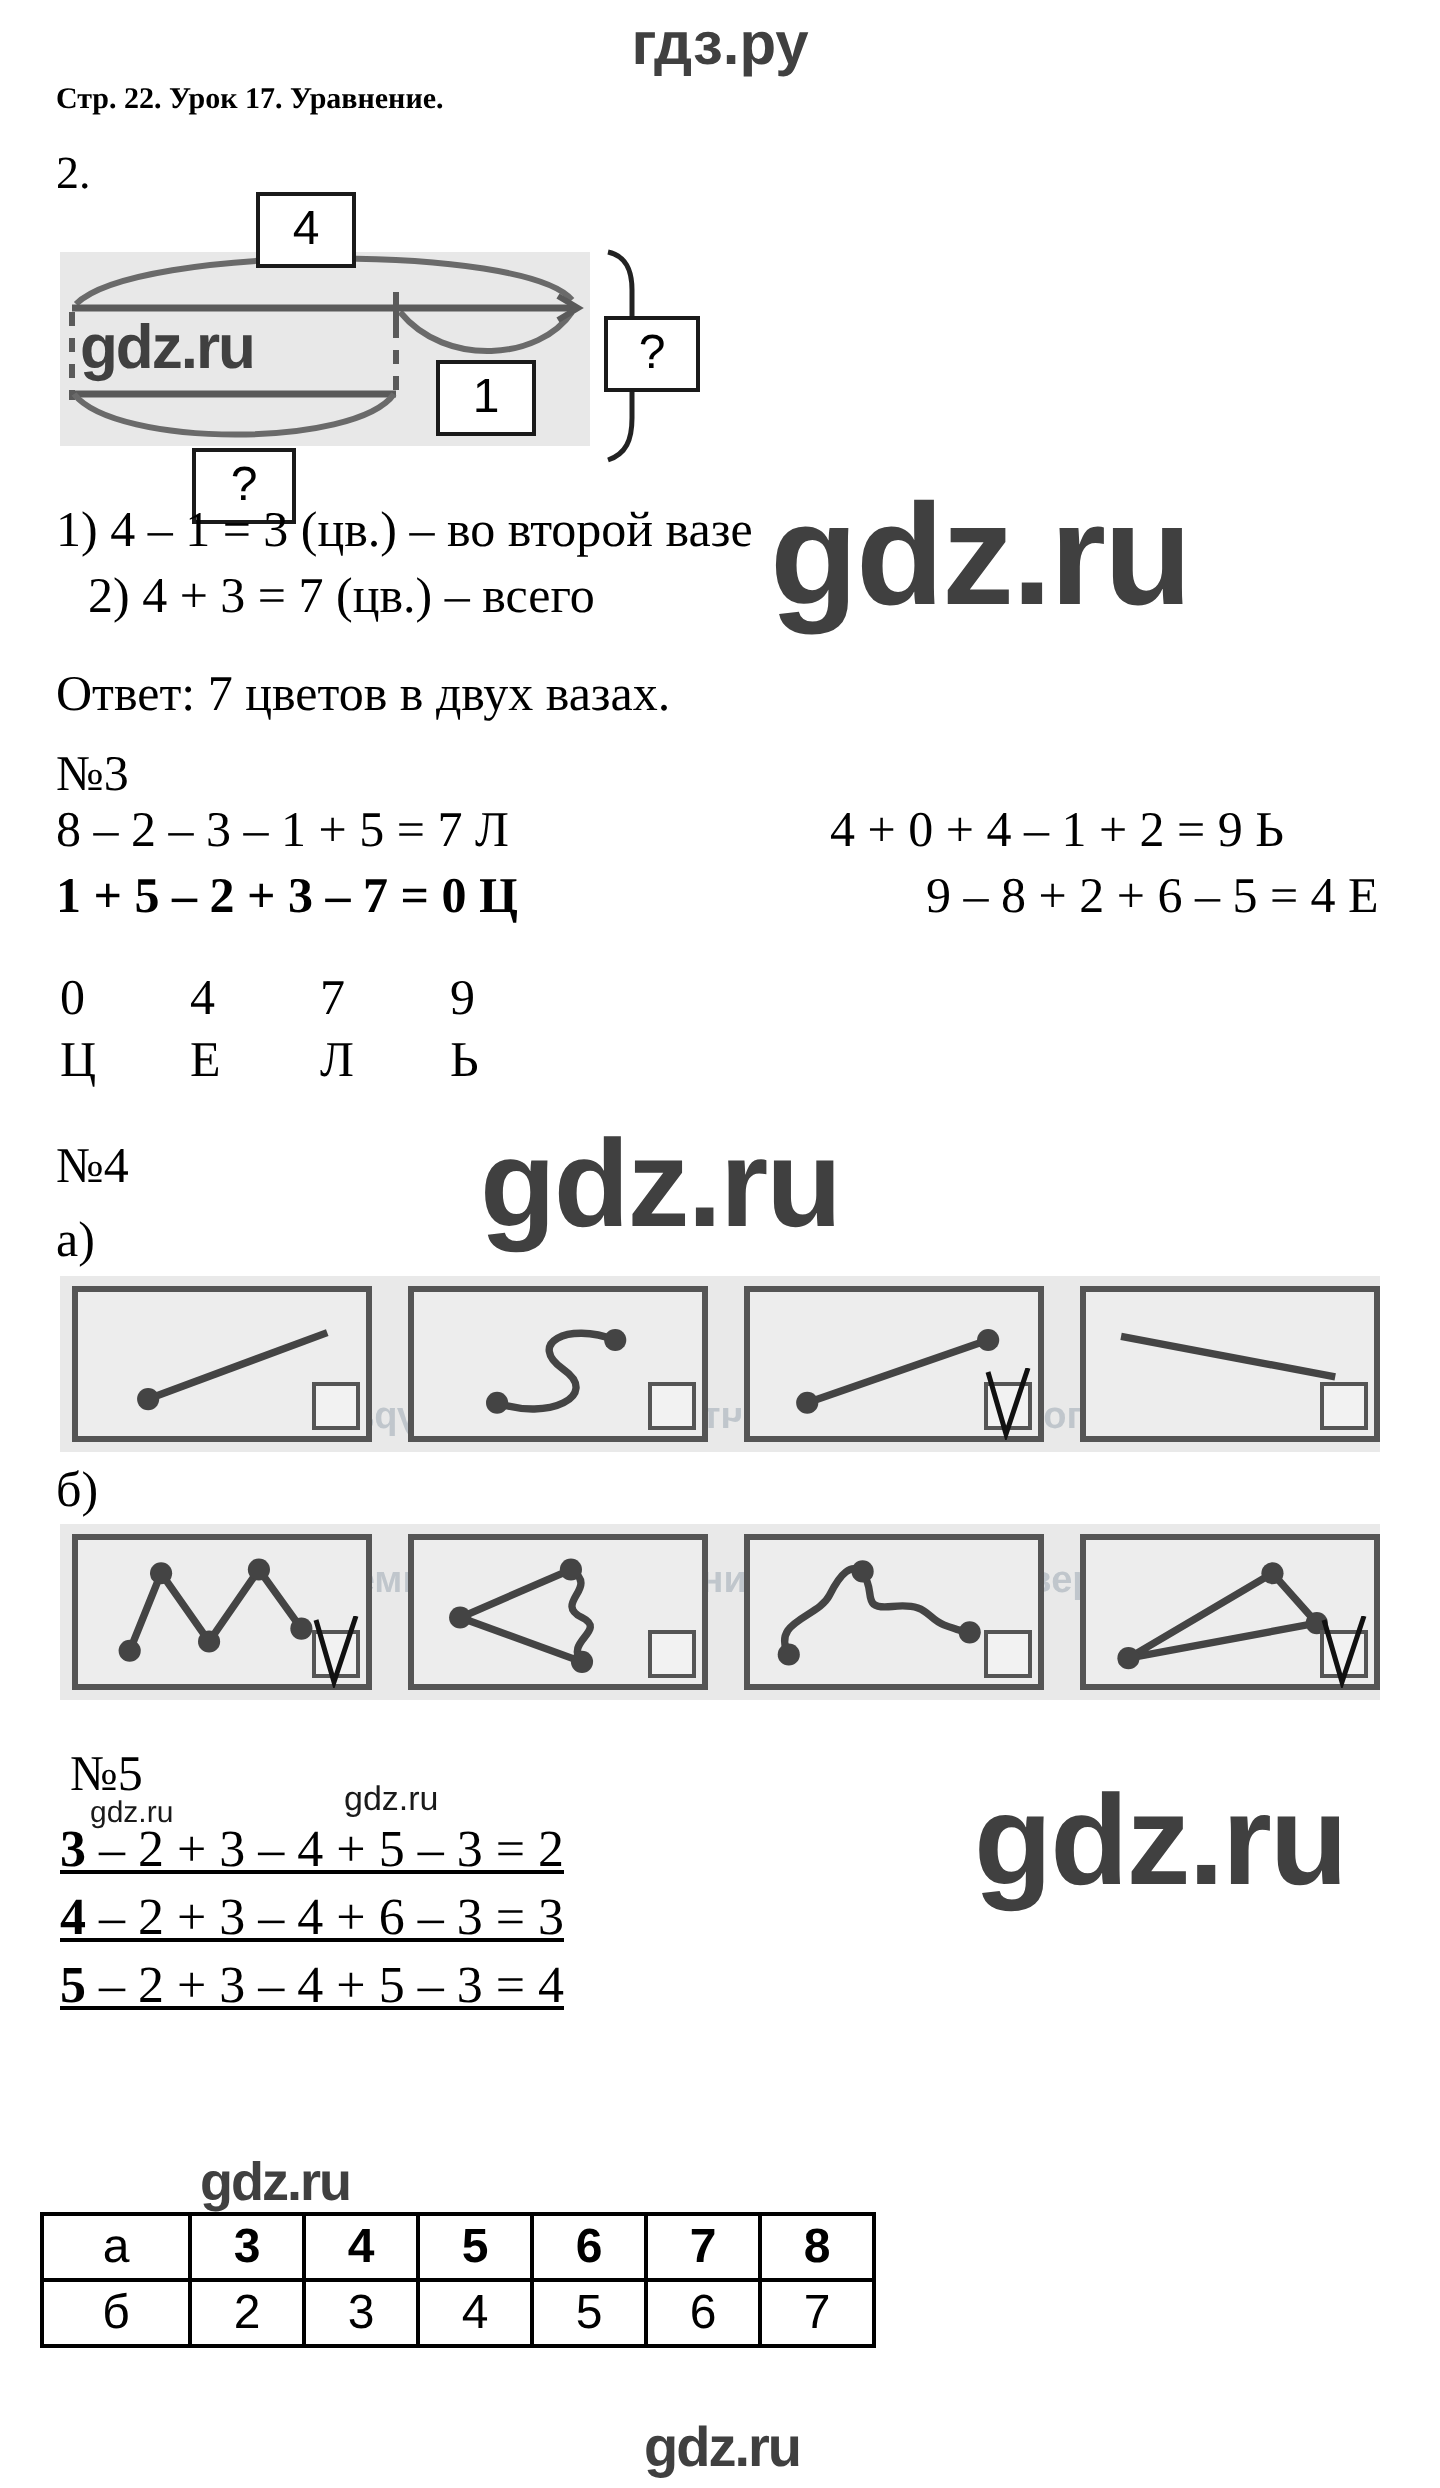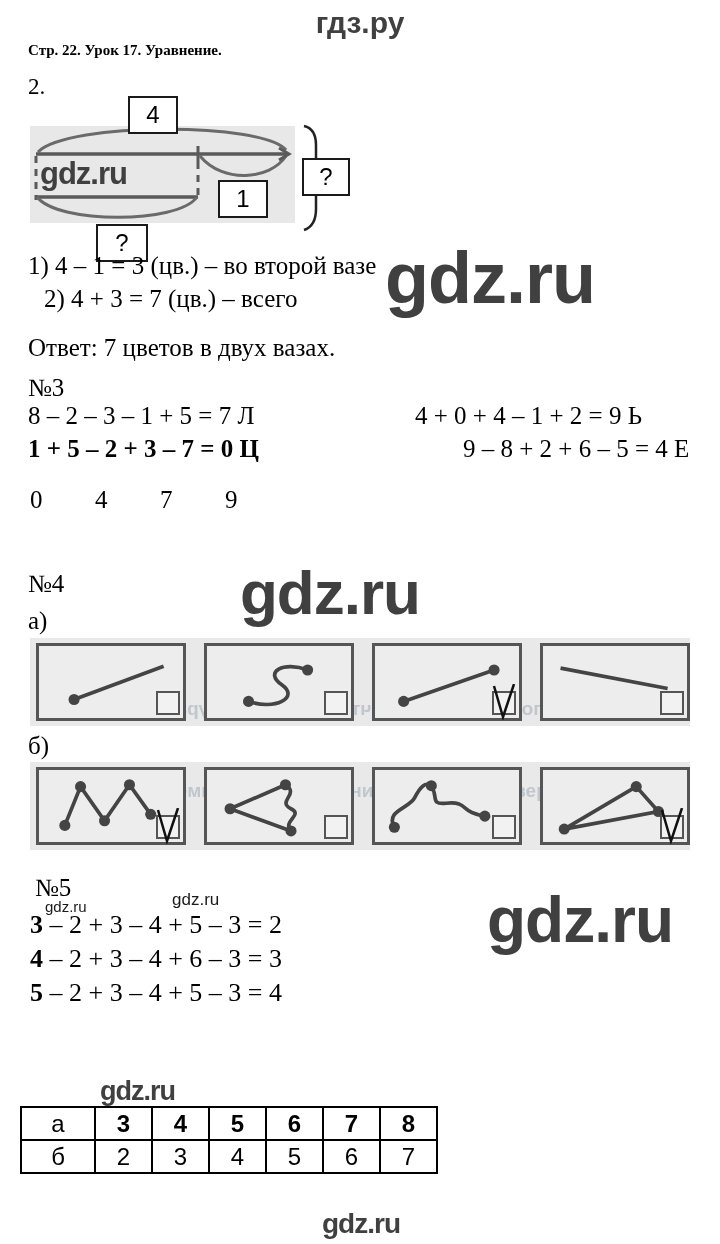--- a/index.html
+++ b/index.html
@@ -93,20 +93,23 @@
 
   <p class="abs serif-big" style="left:28px;top:374px;">№3</p>
   <p class="abs serif-big" style="left:28px;top:402px;">8 – 2 – 3 – 1 + 5 = 7 Л</p>
   <p class="abs serif-big" style="left:28px;top:435px;font-weight:bold;">1 + 5 – 2 + 3 – 7 = 0 Ц</p>
   <p class="abs serif-big" style="left:415px;top:402px;">4 + 0 + 4 – 1 + 2 = 9 Ь</p>
   <p class="abs serif-big" style="left:415px;top:435px;margin-left:48px;">9 – 8 + 2 + 6 – 5 = 4 Е</p>
 
   <div class="abs serif-big" style="left:30px;top:486px;">
     <span style="display:inline-block;width:65px;">0</span><span style="display:inline-block;width:65px;">4</span><span style="display:inline-block;width:65px;">7</span><span style="display:inline-block;width:65px;">9</span>
   </div>
+  <div class="abs serif-big" style="left:30px;top:517px;">
+    <span style="display:inline-block;width:65px;">Ц</span><span style="display:inline-block;width:65px;">Е</span><span style="display:inline-block;width:65px;">Л</span><span style="display:inline-block;width:65px;">Ь</span>
+  </div>
 
   <p class="abs serif-big" style="left:28px;top:570px;">№4</p>
   <div class="abs wm" style="left:240px;top:562px;font-size:62px;line-height:62px;">gdz.ru</div>
   <p class="abs serif-big" style="left:28px;top:607px;">а)</p>
 
   <div class="figrow" style="top:638px;">
     <div class="ghost mirror" style="left:60px;bottom:6px;font-size:19px;font-weight:bold;">Дополни запись так, чтобы она стала уравнением.</div>
 
     <div class="figbox" style="left:6px;">
       <svg class="fsvg" viewBox="0 0 150 78">
@@ -204,21 +207,21 @@
         <path d="M4,2 L13,33 L24,0" fill="none" stroke="#111" stroke-width="2.5"></path>
       </svg>
     </div>
   </div>
 
   <p class="abs serif-big" style="left:35px;top:874px;">№5</p>
   <div class="abs sans" style="left:45px;top:898px;font-size:15px;color:#1a1a1a;">gdz.ru</div>
   <div class="abs sans" style="left:172px;top:890px;font-size:17px;color:#1a1a1a;">gdz.ru</div>
   <div class="abs wm" style="left:487px;top:888px;font-size:64px;line-height:64px;">gdz.ru</div>
 
-  <div class="abs" style="left:30px;top:908px;">
+  <div class="abs" style="left:30px;top:908px;text-decoration:underline;">
     <p class="eq5">3 – 2 + 3 – 4 + 5 – 3 = 2</p>
     <p class="eq5">4 – 2 + 3 – 4 + 6 – 3 = 3</p>
     <p class="eq5">5 – 2 + 3 – 4 + 5 – 3 = 4</p>
   </div>
 
   <div class="abs wm" style="left:100px;top:1076px;font-size:27px;">gdz.ru</div>
 
   <table class="anstable">
     <tbody>
         <tr class="hdr">

